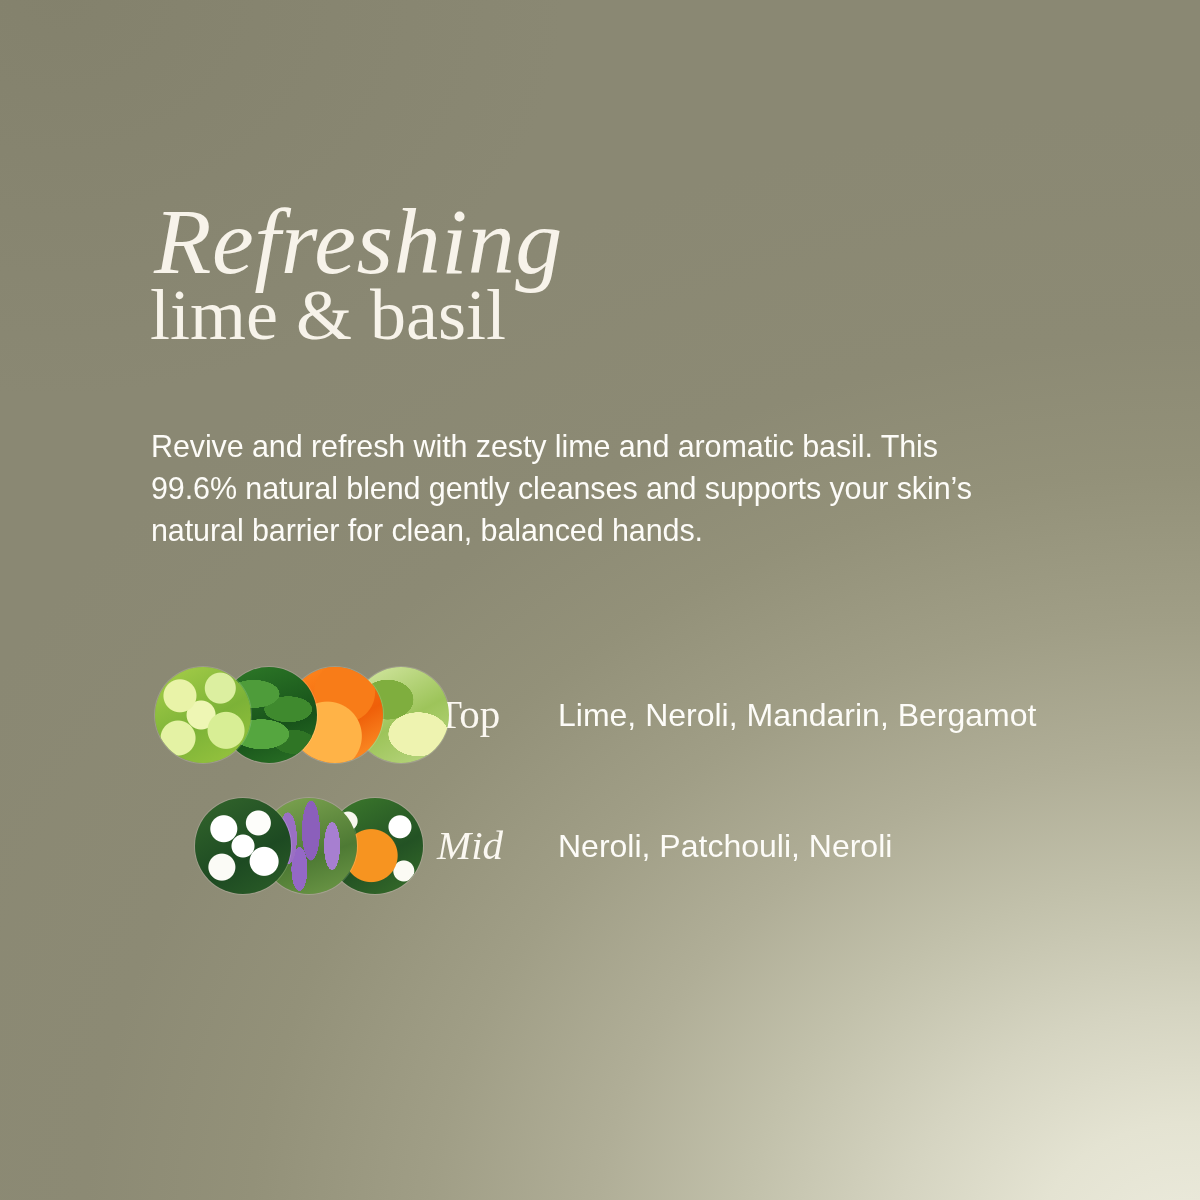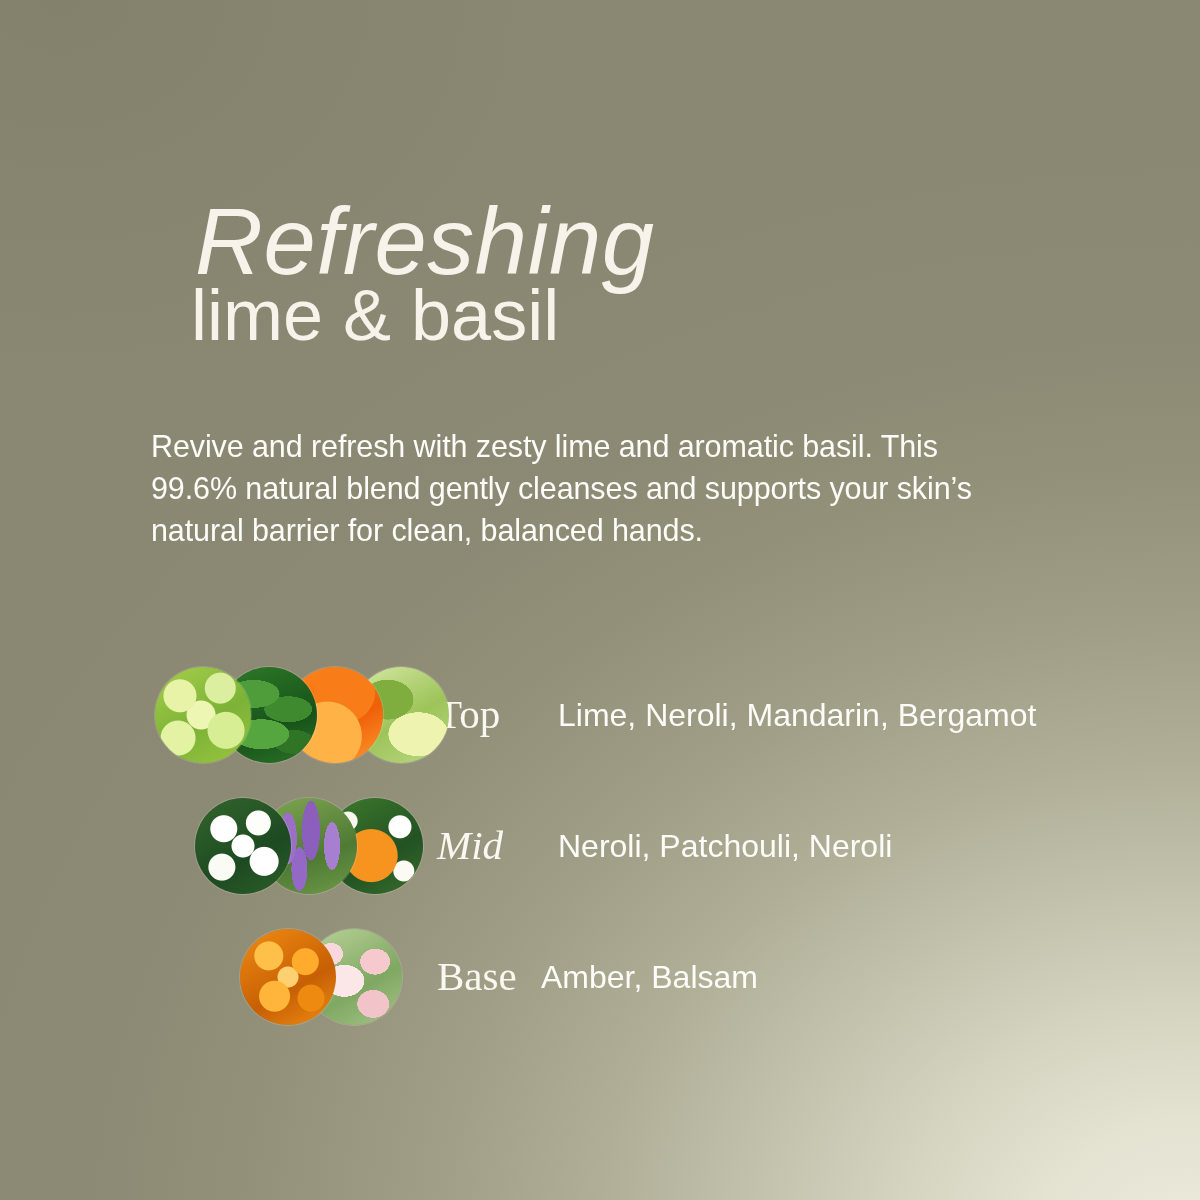--- a/index.html
+++ b/index.html
@@ -33,25 +33,24 @@
     background:radial-gradient(70% 55% at 5% 0%, rgba(126,124,103,.55) 0%, rgba(126,124,103,0) 60%);
   }
 
   #page { position:absolute; inset:0; }
 
   
   #headline {
     position:absolute;
     left:150px; top:196px;
     width:900px;
-    font-family:Liberation Sans, sans-serif;
+    font-family:Liberation Serif, serif;
     color:#f7f3ea;
     line-height:.97;
     letter-spacing:-0.5px;
-    margin-left:41px;
   }
   .hl-line1 {
     display:block;
     font-style:italic;
     font-size:94px;
     font-weight:400;
     padding-left:4px;
     letter-spacing:0.5px;
   }
   .hl-line2 {
@@ -245,27 +244,15 @@
             <i class="art-patchouli"></i>
           </span>
         <span class="thumb" style="left:132px; z-index:1;">
             <i class="art-neroli"></i>
           </span>
       </div>
       <span class="note-label">Mid</span>
       <span class="note-value">Neroli, Patchouli, Neroli</span>
     </div>
 
-    <div class="note-row row-base">
-      <div class="thumbs">
-        <span class="thumb" style="left:0px;  z-index:2;">
-            <i class="art-amber"></i>
-          </span>
-        <span class="thumb" style="left:66px; z-index:1;">
-            <i class="art-balsam"></i>
-          </span>
-      </div>
-      <span class="note-label">Base</span>
-      <span class="note-value">Amber, Balsam</span>
-    </div>
 
   </div>
 </div>
 
 </body></html>

